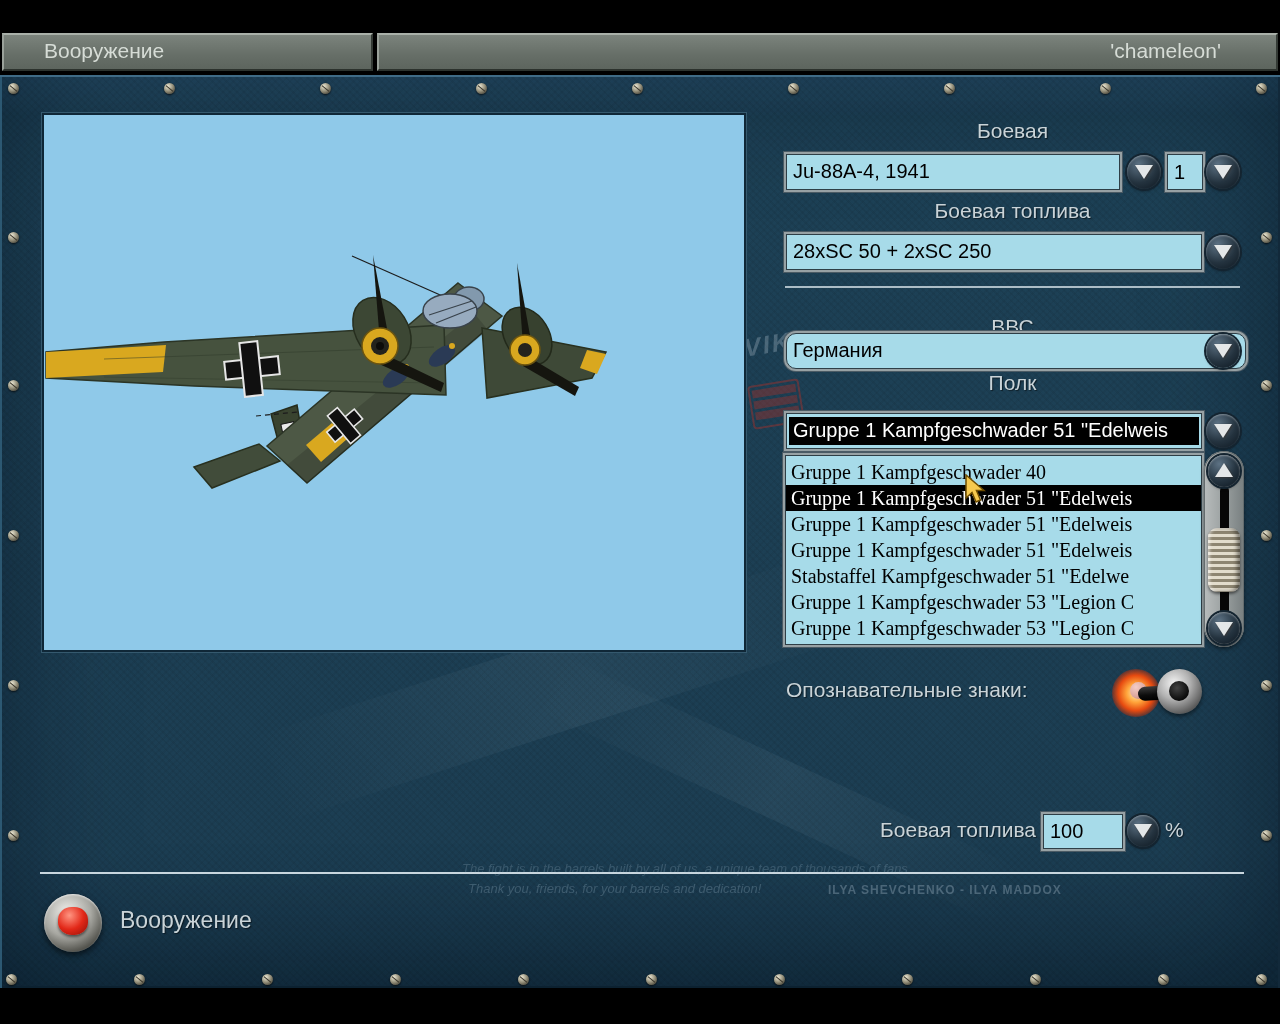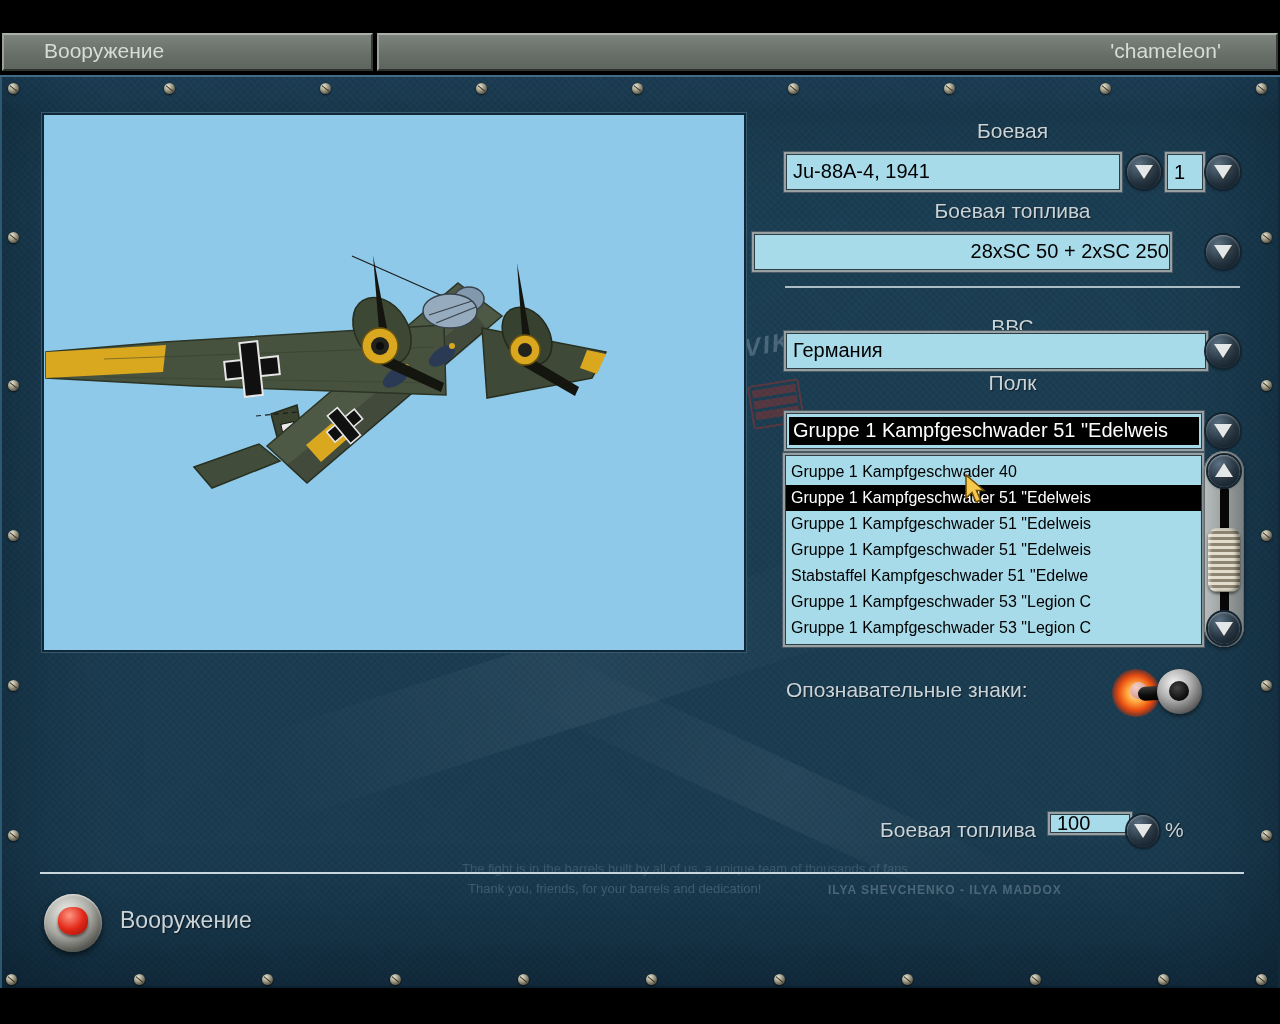--- a/index.html
+++ b/index.html
@@ -30,21 +30,21 @@
   .screw::after{content:"";position:absolute;left:1px;top:5px;width:9px;height:1px;
          background:#39352b;transform:rotate(38deg);}
 
   
   .deco-vik{position:absolute;left:744px;top:330px;font-size:25px;font-weight:bold;font-style:italic;
             letter-spacing:2px;color:rgba(215,228,238,.25);transform:rotate(-9deg);}
   .deco-flag{position:absolute;left:750px;top:382px;width:48px;height:40px;transform:rotate(-9deg);
              border:2px solid rgba(205,45,30,.45);border-radius:4px;overflow:hidden;opacity:.8;}
   .deco-flag i{display:block;height:8px;margin:3px 2px;background:rgba(205,45,30,.4);}
   .deco-streak{position:absolute;opacity:.06;background:linear-gradient(90deg,transparent,#cfe4ef,transparent);}
-  .wm{position:absolute;white-space:nowrap;}
+  .wm{position:absolute;white-space:nowrap;font-style:italic;}
   .wm1{left:462px;top:861px;font-size:13px;color:rgba(170,198,216,.22);}
   .wm2{left:468px;top:881px;font-size:13px;color:rgba(170,198,216,.25);}
   .wm3{left:828px;top:883px;font-size:12px;font-weight:bold;font-style:normal;
        letter-spacing:1px;color:rgba(150,172,188,.4);}
   .hline{position:absolute;left:40px;top:872px;width:1204px;height:2px;background:#dde8ee;opacity:.9;}
 
   
   .preview{position:absolute;left:42px;top:113px;width:700px;height:535px;background:#8fc9e9;
            border:2px solid #0f2737;box-shadow:0 0 0 1px #35596e;}
   .preview svg{display:block;}
@@ -67,22 +67,22 @@
         box-shadow:0 0 0 2px #142430, inset 0 1px 2px rgba(255,255,255,.35), 0 2px 3px rgba(0,0,0,.5);}
   .rbtn .tri{position:absolute;left:8px;top:10px;width:0;height:0;
         border-left:9px solid transparent;border-right:9px solid transparent;border-top:14px solid #e4e7e8;
         filter:drop-shadow(1px 1px 1px #333);}
   .rbtn .tri-up{border-top:none;border-bottom:14px solid #e4e7e8;}
 
   
   .listbox{position:absolute;left:785px;top:455px;width:417px;height:190px;background:#a7dbe9;
            border:1px solid #2e3e46;box-shadow:0 0 0 2px #97a1a4, 0 0 0 3px #4a5a64;
            box-sizing:border-box;padding-top:3px;overflow:hidden;}
-  .lrow{height:26px;line-height:26px;font-size:16px;color:#000;padding-left:5px;
-        white-space:nowrap;overflow:hidden;cursor:pointer;}
+  .lrow{height:26px;line-height:26px;font-size:20px;color:#000;padding-left:5px;
+        white-space:nowrap;overflow:hidden;cursor:pointer;font-family:Liberation Serif, serif;}
   .lrow.hl{background:#000;color:#fff;}
 
   
   .sbar{position:absolute;left:1204px;top:451px;width:40px;height:196px;border-radius:20px;
         background:linear-gradient(90deg,#b8bcbc,#9aa0a0 50%,#787f80);box-shadow:inset 0 0 0 1px #646c6e,0 2px 4px rgba(0,0,0,.45);}
   .sslot{position:absolute;left:1220px;top:487px;width:9px;height:128px;background:#070707;border-radius:4px;}
   .sthumb{position:absolute;left:1208px;top:528px;width:32px;height:64px;border-radius:9px;cursor:grab;
         background:repeating-linear-gradient(to bottom,#e2dccc 0 3px,#8d8571 3px 6px);
         box-shadow:inset 2px 0 3px rgba(255,255,255,.5), inset -3px 0 4px rgba(0,0,0,.45), 0 2px 3px rgba(0,0,0,.5);}
   .sb-btn{position:absolute;width:32px;height:32px;}
@@ -204,29 +204,29 @@
 <div class="field" style="left:786px;top:154px;width:334px;height:36px;">Ju-88A-4, 1941</div>
 <div class="rbtn" style="left:1127px;top:155px;">
     <span class="tri"></span>
   </div>
 <input class="field" style="left: 1167px; top: 154px; width: 36px; height: 36px;" value="1">
 <div class="rbtn" style="left:1206px;top:155px;">
     <span class="tri"></span>
   </div>
 
 <div class="lbl lbl-c" style="top:199px;">Боевая топлива</div>
-<div class="field" style="left:754px;top:234px;width:416px;height:36px;text-align:right;">28xSC 50 + 2xSC 250</div>
+<div class="field" style="left:786px;top:234px;width:416px;height:36px;">28xSC 50 + 2xSC 250</div>
 <div class="rbtn" style="left:1206px;top:235px;">
     <span class="tri"></span>
   </div>
 
 <div class="divider" style="top:286px;"></div>
 
 <div class="lbl lbl-c" style="top:299px;margin-top:16px;">ВВС</div>
-<div class="field" style="left:786px;top:333px;width:420px;height:36px;">Германия</div>
+<div class="field" style="left:786px;top:333px;width:460px;height:36px;border-radius:10px;">Германия</div>
 <div class="rbtn" style="left:1206px;top:334px;">
     <span class="tri"></span>
   </div>
 
 <div class="lbl lbl-c" style="top:371px;">Полк</div>
 <div class="field" style="left:786px;top:413px;width:416px;height:36px;padding-left:0;">
   <div class="combo-sel">Gruppe 1 Kampfgeschwader 51 "Edelweis</div>
 </div>
 <div class="rbtn" style="left:1206px;top:414px;">
     <span class="tri"></span>
@@ -252,21 +252,21 @@
     <span class="tri" style="top:10px;"></span>
   </div>
 
 <div class="lbl" style="left:786px;top:678px;">Опознавательные знаки:</div>
 <div class="glow"></div>
 <div class="lever-tip"></div>
 <div class="lever"></div>
 <div class="tgl-base"></div>
 
 <div class="lbl" style="left:860px;top:818px;width:176px;text-align:right;">Боевая топлива</div>
-<input class="field" style="left: 1043px; top: 814px; width: 80px; height: 19px; margin-left: 7px;" value="100">
+<input class="field" style="left: 1043px; top: 814px; width: 80px; height: 35px;" value="100">
 <div class="rbtn" style="left:1127px;top:815px;width:32px;height:32px;">
     <span class="tri" style="left:7px;top:9px;"></span>
   </div>
 <div class="lbl" style="left:1165px;top:818px;">%</div>
 
 <div class="apply-btn"></div>
 <div class="lbl apply-lbl">Вооружение</div>
 
 <div class="bottomstrip"></div>
 

